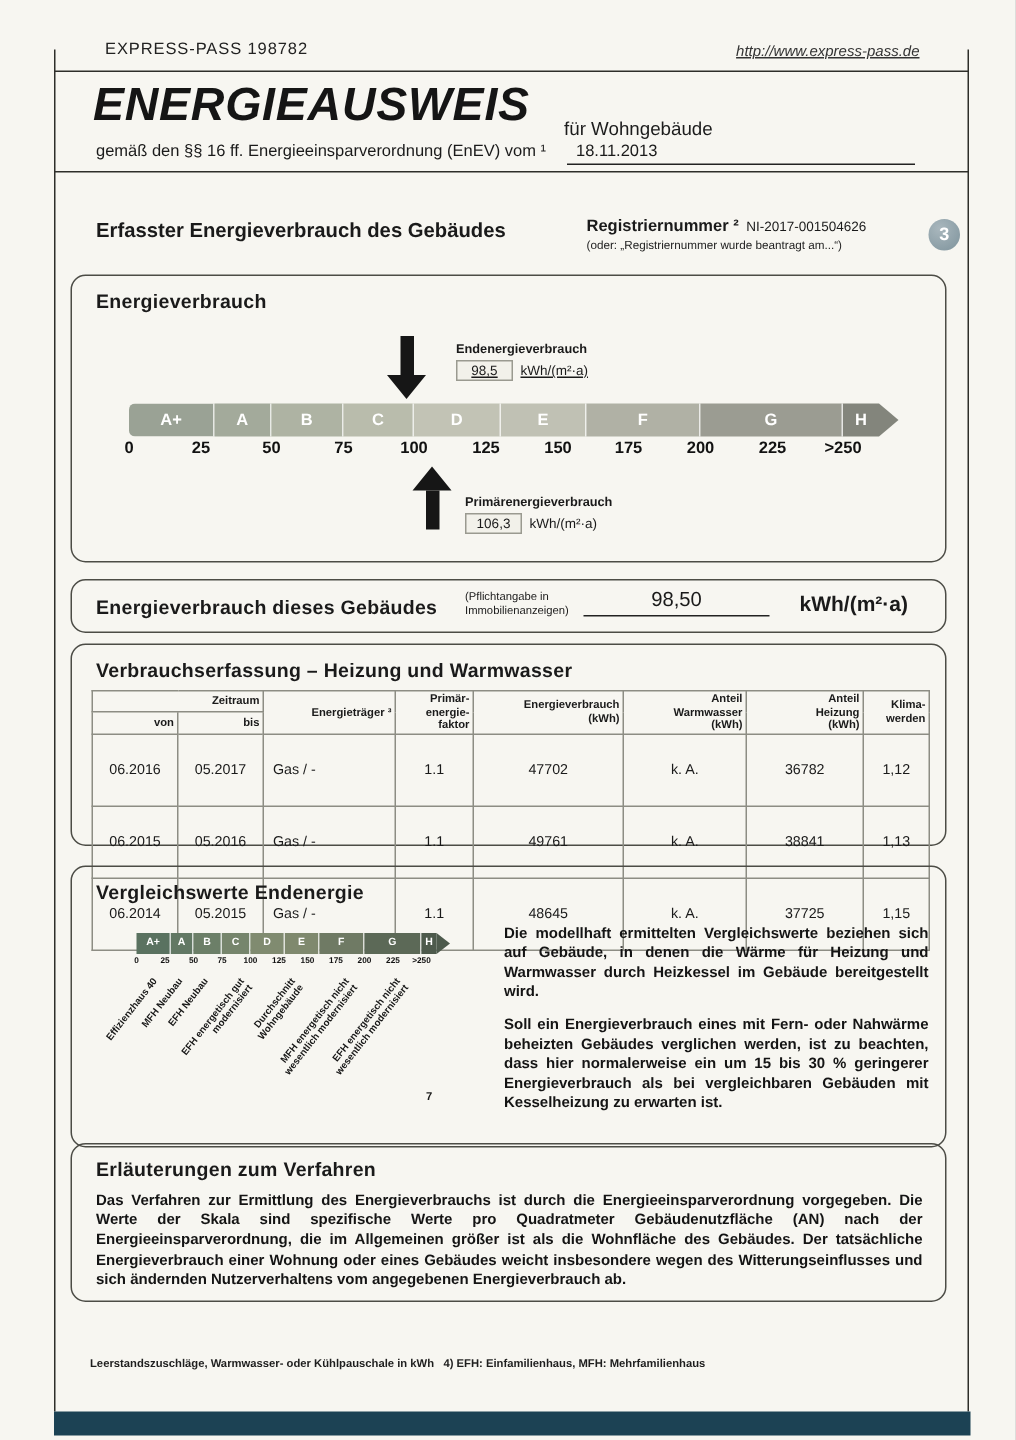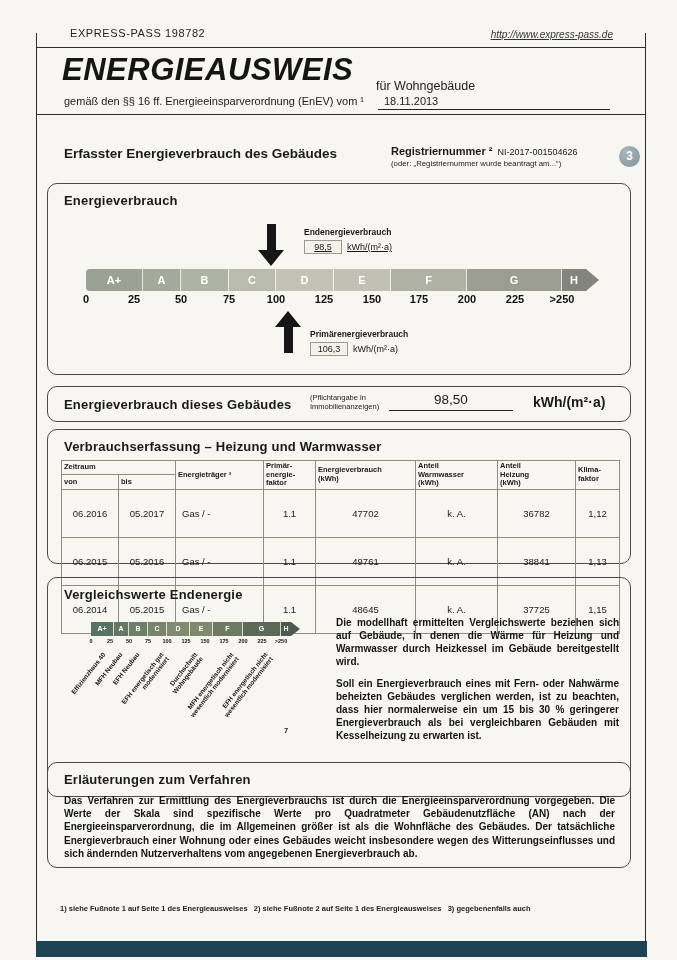--- a/index.html
+++ b/index.html
@@ -64,21 +64,21 @@
   .vbox { border:1px solid #9a9a90; background:#f2f1ea; min-width:38px; text-align:center; padding:1px 3px; font-size:9px; }
 
   
   .val-note { position:absolute; left:262px; top:6px; font-size:7.5px; line-height:1.25; white-space:pre-line; }
   .val-underline { position:absolute; left:341px; top:5px; width:124px; text-align:center; font-size:13.5px; border-bottom:1.2px solid #222; padding-bottom:3px; }
   .val-unit { position:absolute; left:485px; top:7px; font-size:14px; font-weight:bold; }
 
   
   .vtable { position:absolute; left:13px; top:30px; border-collapse:collapse; background:transparent; }
   .vtable th, .vtable td { border:1px solid #8d8d84; }
-  .vtable th { font-size:7.5px; font-weight:bold; white-space:pre-line; line-height:1.15; padding:1px 2px; text-align:left; vertical-align:middle; }
+  .vtable th { font-size:7.5px; font-weight:bold; white-space:pre-line; line-height:1.15; padding:1px 2px; text-align:right; vertical-align:middle; }
   .vtable td { font-size:9.5px; text-align:center; padding:18px 3px; height:14px; }
   .vtable td.left { text-align:left; padding-left:6px; }
 
   
   .rot-label { position:absolute; width:80px; font-size:6.5px; font-weight:bold; text-align:right; line-height:1.15; transform-origin:100% 0; transform:rotate(-52deg); color:#161616; }
   .fn-mark { position:absolute; font-size:7.5px; font-weight:bold; }
   .compare-text { position:absolute; left:288px; top:38px; width:283px; font-size:10px; font-weight:bold; text-align:justify; line-height:1.3; color:#141414; }
   .compare-text p + p { margin-top:9px; }
 
   .explain-text { position:absolute; left:16px; top:31px; width:551px; font-size:10px; font-weight:bold; text-align:justify; line-height:1.32; color:#141414; }
@@ -191,21 +191,21 @@
 faktor</th>
           <th rowspan="2">Energieverbrauch
 (kWh)</th>
           <th rowspan="2">Anteil
 Warmwasser
 (kWh)</th>
           <th rowspan="2">Anteil
 Heizung
 (kWh)</th>
           <th rowspan="2">Klima-
-faktor</th>
+werden</th>
         </tr>
         <tr>
           <th>von</th>
           <th>bis</th>
         </tr>
       </thead>
       <tbody>
         <tr>
           <td>06.2016</td>
           <td>05.2017</td>
@@ -233,21 +233,21 @@
           <td>1.1</td>
           <td>48645</td>
           <td>k. A.</td>
           <td>37725</td>
           <td>1,15</td>
         </tr>
       </tbody>
     </table>
   </div>
 
-  <div class="box" style="top:577px; height:220px;">
+  <div class="box" style="top:577px; height:188px;">
     <div class="box-title">Vergleichswerte Endenergie</div>
 
     <div class="band mini" style="left:43px; top:44px;">
       <div class="seg" style="width:23px">A+</div>
       <div class="seg" style="width:15px">A</div>
       <div class="seg" style="width:19px">B</div>
       <div class="seg" style="width:19px">C</div>
       <div class="seg" style="width:23px">D</div>
       <div class="seg" style="width:23px">E</div>
       <div class="seg" style="width:30px">F</div>
@@ -282,19 +282,18 @@
       <p>Soll ein Energieverbrauch eines mit Fern- oder Nahwärme beheizten Gebäudes verglichen werden, ist zu beachten, dass hier normalerweise ein um 15 bis 30 % geringerer Energieverbrauch als bei vergleichbaren Gebäuden mit Kesselheizung zu erwarten ist.</p>
     </div>
   </div>
 
   <div class="box" style="top:762px; height:106px;">
     <div class="box-title">Erläuterungen zum Verfahren</div>
     <div class="explain-text">Das Verfahren zur Ermittlung des Energieverbrauchs ist durch die Energieeinsparverordnung vorgegeben. Die Werte der Skala sind spezifische Werte pro Quadratmeter Gebäudenutzfläche (AN) nach der Energieeinsparverordnung, die im Allgemeinen größer ist als die Wohnfläche des Gebäudes. Der tatsächliche Energieverbrauch einer Wohnung oder eines Gebäudes weicht insbesondere wegen des Witterungseinflusses und sich ändernden Nutzerverhaltens vom angegebenen Energieverbrauch ab.</div>
   </div>
 
   <div class="footnotes">
-    <div>1) siehe Fußnote 1 auf Seite 1 des Energieausweises   2) siehe Fußnote 2 auf Seite 1 des Energieausweises   3) gegebenenfalls auch</div>
     <div>Leerstandszuschläge, Warmwasser- oder Kühlpauschale in kWh   4) EFH: Einfamilienhaus, MFH: Mehrfamilienhaus</div>
   </div>
 
   <div class="footer-bar"></div>
 
 </div>
 
 </body></html>

